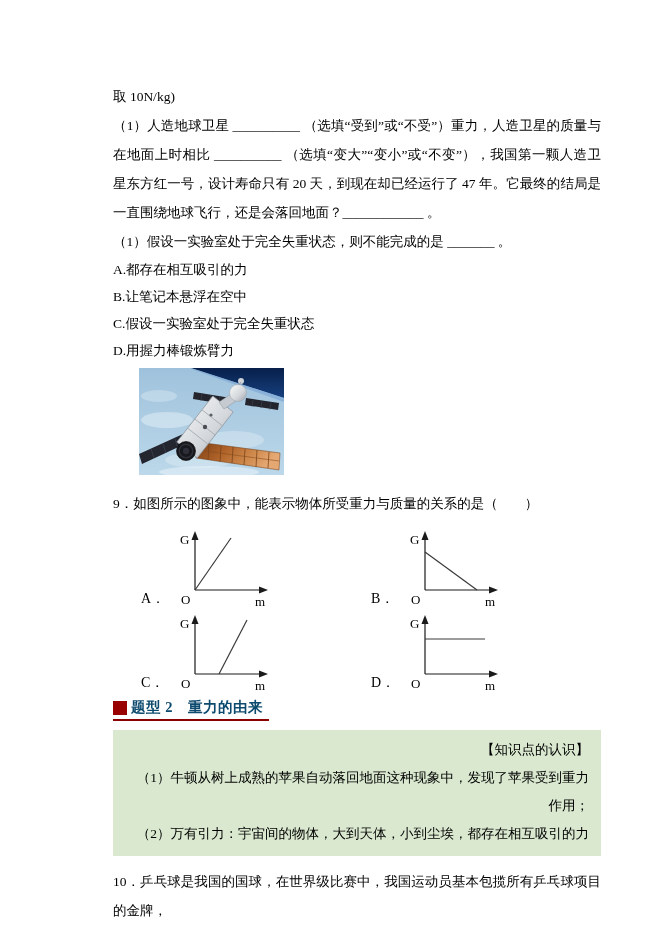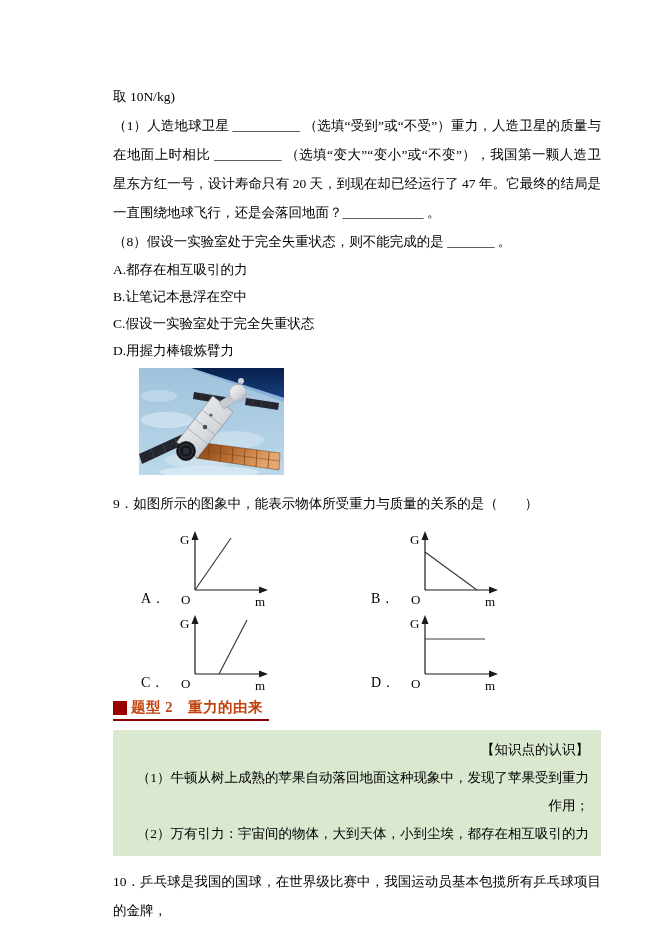--- a/index.html
+++ b/index.html
@@ -15,34 +15,34 @@
   .graph-cell{display:flex;align-items:flex-end;height:84px;padding-left:28px;}
   .graph-label{font-size:14px;width:26px;flex:0 0 26px;line-height:18px;}
   .graph-svg{display:block;}
   .graph-svg line,.graph-svg path{stroke:#1a1a1a;stroke-width:1.2;fill:none;}
   .graph-svg .plotline{stroke:#3a3a3a;}
   .graph-svg polygon{fill:#1a1a1a;stroke:none;}
   .graph-svg text{font-size:13px;fill:#000;font-family:"Liberation Serif",serif;}
   .section-header{display:inline-flex;align-items:center;gap:4px;margin-top:6px;
     border-bottom:2.5px solid #8b0000;padding:0 6px 2px 0;}
   .red-block{width:14px;height:14px;background:#990000;flex:0 0 14px;}
-  .header-text{color:#c2410c;font-weight:bold;font-size:14.5px;letter-spacing:.5px;}
+  .header-text{color:#0c4a6e;font-weight:bold;font-size:14.5px;letter-spacing:.5px;}
   .kbox{margin-top:9px;background:#d9e8cf;padding:6px 12px 8px;width:464px;text-align:right;}
   .kbox p{font-size:13.5px;line-height:28px;margin:0;}
   .q10{margin-top:11px;}
 </style>
 </head>
 <body>
 
 <div class="page">
   <div class="content">
 
     <p class="line">取 10N/kg)</p>
     <p class="para">（1）人造地球卫星 __________ （选填“受到”或“不受”）重力，人造卫星的质量与在地面上时相比 __________ （选填“变大”“变小”或“不变”），我国第一颗人造卫星东方红一号，设计寿命只有 20 天，到现在却已经运行了 47 年。它最终的结局是一直围绕地球飞行，还是会落回地面？____________ 。</p>
-    <p class="para">（8）假设一实验室处于完全失重状态，则不能完成的是 _______ 。</p>
+    <p class="para">（1）假设一实验室处于完全失重状态，则不能完成的是 _______ 。</p>
     <p class="option">A.都存在相互吸引的力</p>
     <p class="option">B.让笔记本悬浮在空中</p>
     <p class="option">C.假设一实验室处于完全失重状态</p>
     <p class="option">D.用握力棒锻炼臂力</p>
 
     <div class="figure">
       <svg width="145" height="107" viewBox="0 0 145 107">
         <defs>
           <linearGradient id="earthsky" x1="0" y1="0" x2="0" y2="1">
             <stop offset="0" stop-color="#9fc2dc"></stop>

